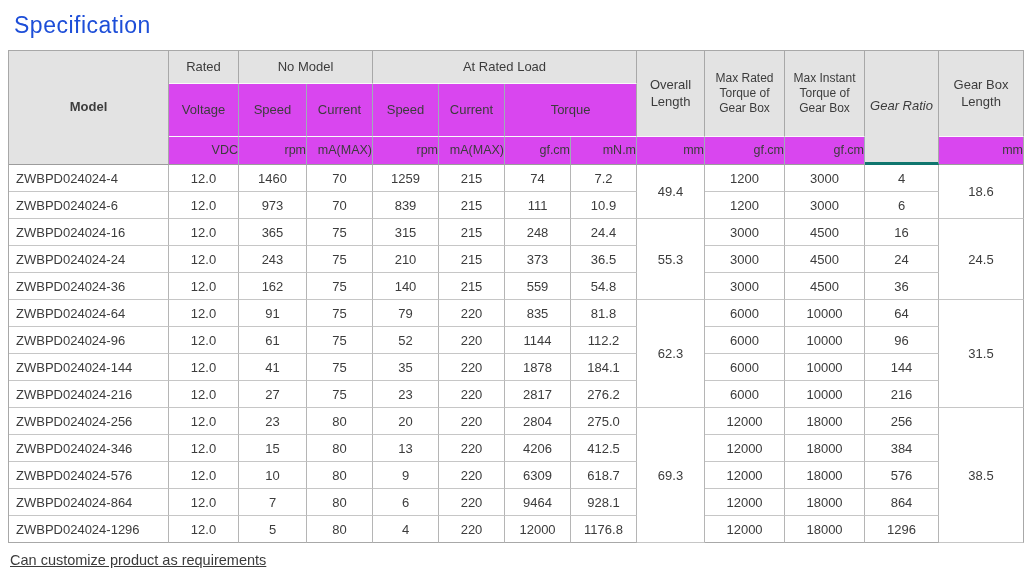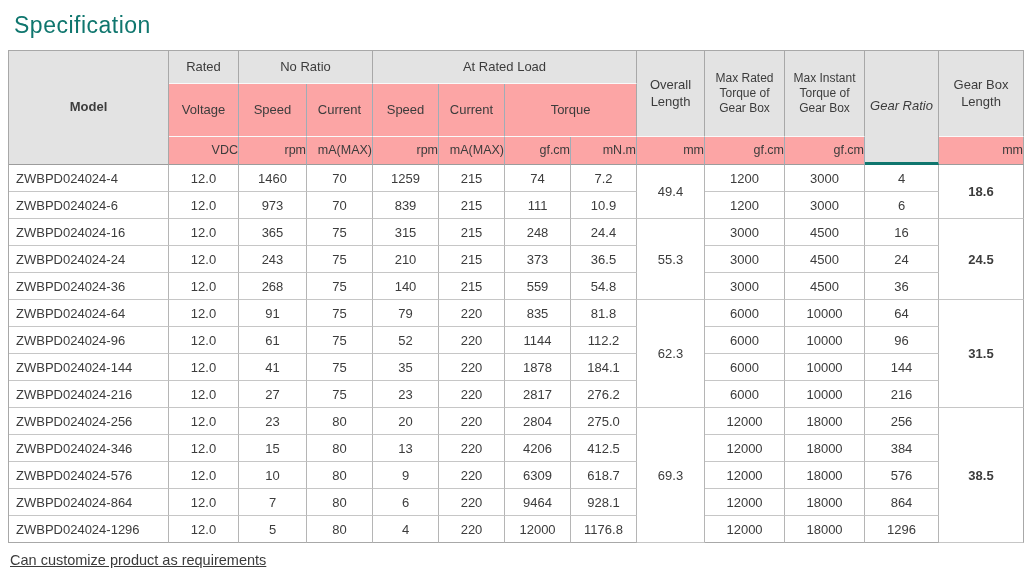--- a/index.html
+++ b/index.html
@@ -6,21 +6,21 @@
     margin: 0; padding: 0;
     width: 1024px; height: 586px;
     background: #ffffff;
     font-family: "Liberation Sans", sans-serif;
     overflow: hidden;
   }
   .title {
     margin: 12px 0 0 14px;
     font-size: 23px;
     font-weight: 400;
-    color: #0f766e;
+    color: #1d4ed8;
     letter-spacing: 0.5px;
   }
   table.spec {
     border-collapse: separate;
     border-spacing: 0;
     table-layout: fixed;
     width: 1015px;
     margin: 11px 0 0 8px;
     border-top: 1px solid #a8a8a8;
     border-left: 1px solid #a8a8a8;
@@ -35,21 +35,21 @@
     overflow: hidden;
   }
   
   thead th { font-size: 13px; line-height: 1.25; }
   thead .g {
     background: #e3e3e3;
     border-right: 1px solid #a8a8a8;
     border-bottom: 1px solid #fafafa;
   }
   thead .b {
-    background: #fca5a5;
+    background: #d946ef;
     border-right: 1px solid #9fadb7;
     border-bottom: 1px solid #fafafa;
     margin-left: 40px;
   }
   thead .u { font-size: 12.5px; white-space: nowrap; text-align: right; }
   thead .small { font-size: 12px; }
   thead .model-h { font-weight: 700; border-bottom: 1px solid #9c9c9c; }
   thead .gr { border-bottom: 3px solid #0f766e; white-space: nowrap; font-style: italic; }
   thead tr.r3 th { border-bottom: 1px solid #9c9c9c; }
   thead tr.r1 { height: 33px; }
@@ -61,21 +61,21 @@
     height: 27px;
     background: #ffffff;
     border-right: 1px solid #b5b5b5;
     border-bottom: 1px solid #c6c6c6;
   }
   tbody td.model {
     text-align: left;
     padding-left: 7px;
     white-space: nowrap;
   }
-  tbody td.gbl { border-right-color: #a8a8a8; font-weight: bold; }
+  tbody td.gbl { border-right-color: #a8a8a8; }
   thead th:last-child { border-right-color: #a8a8a8; }
   tbody tr:last-child td { border-bottom-color: #a8a8a8; }
   .footnote {
     margin: 9px 0 0 10px;
     font-size: 14.5px;
     color: #3b3b3b;
     text-decoration: underline;
   }
 </style>
 </head>
@@ -96,21 +96,21 @@
     <col style="width:68px">
       <col style="width:80px">
       <col style="width:80px">
       <col style="width:74px">
     <col style="width:85px">
   </colgroup>
   <thead>
     <tr class="r1">
       <th class="g model-h" rowspan="3">Model</th>
       <th class="g">Rated</th>
-      <th class="g" colspan="2">No Ratio</th>
+      <th class="g" colspan="2">No Model</th>
       <th class="g" colspan="4">At Rated Load</th>
       <th class="g" rowspan="2">Overall Length</th>
       <th class="g small" rowspan="2">Max Rated Torque of Gear Box</th>
       <th class="g small" rowspan="2">Max Instant Torque of Gear Box</th>
       <th class="g gr" rowspan="3">Gear Ratio</th>
       <th class="g" rowspan="2">Gear Box Length</th>
     </tr>
     <tr class="r2">
       <th class="b">Voltage</th>
       <th class="b">Speed</th>
@@ -186,21 +186,21 @@
         <td>215</td>
         <td>373</td>
         <td>36.5</td>
         <td>3000</td>
         <td>4500</td>
         <td>24</td>
       </tr>
       <tr>
         <td class="model">ZWBPD024024-36</td>
         <td>12.0</td>
-        <td>268</td>
+        <td>162</td>
         <td>75</td>
         <td>140</td>
         <td>215</td>
         <td>559</td>
         <td>54.8</td>
         <td>3000</td>
         <td>4500</td>
         <td>36</td>
       </tr>
       <tr>

